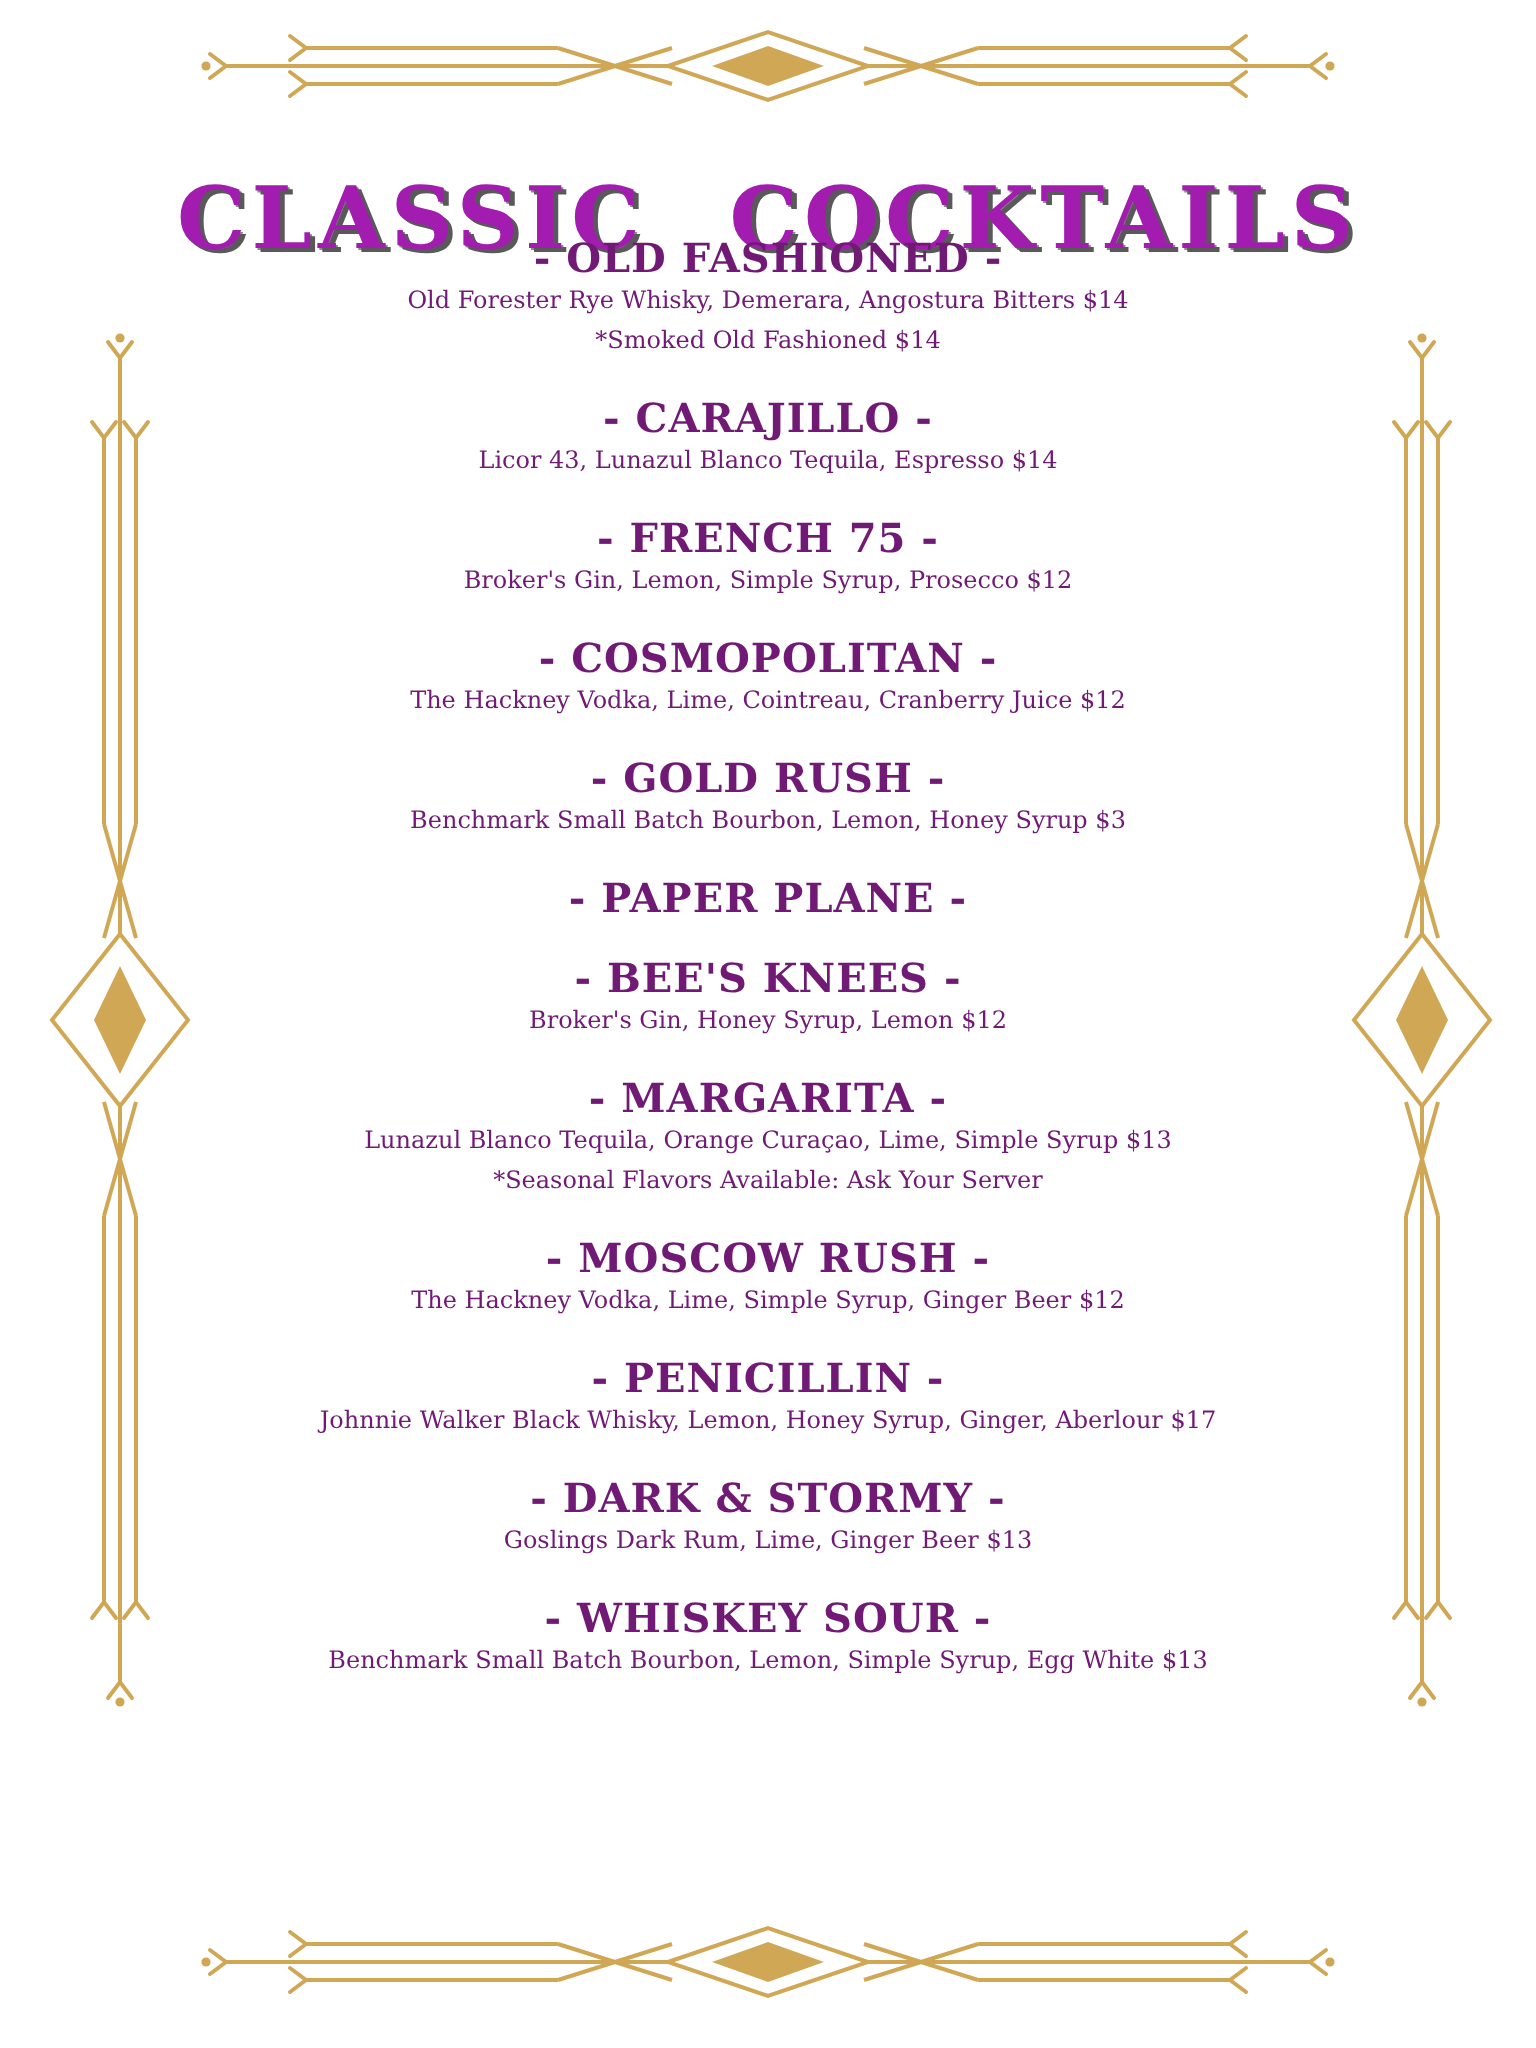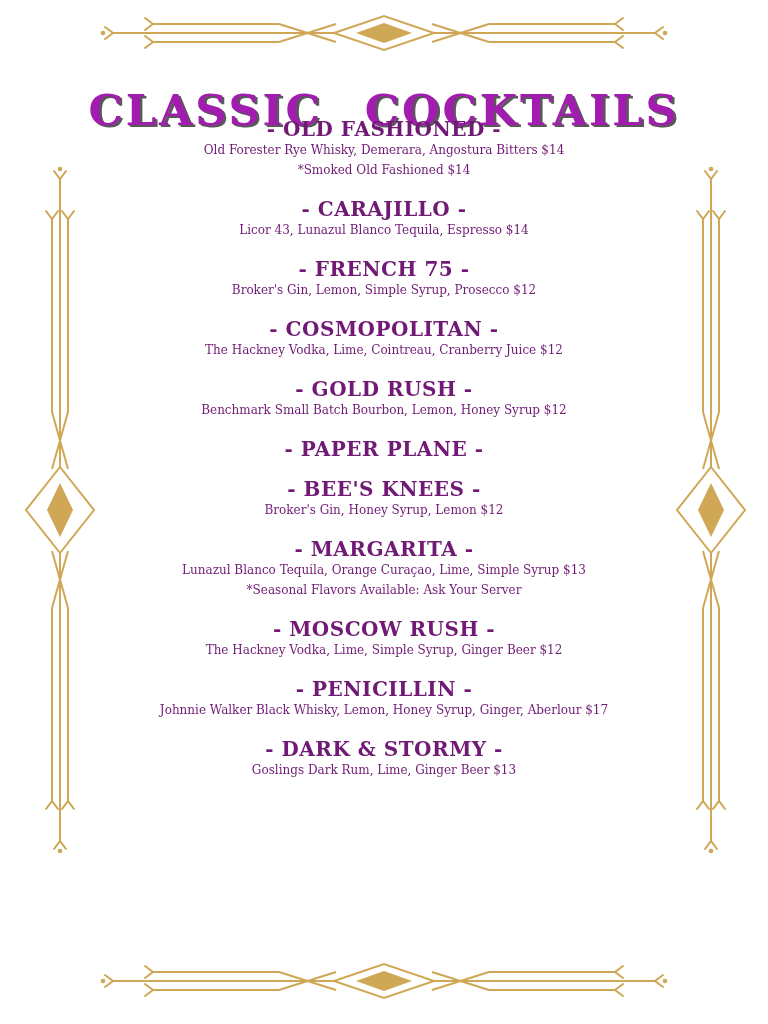--- a/index.html
+++ b/index.html
@@ -110,21 +110,21 @@
     <div class="drink-name">- COSMOPOLITAN -</div>
     <div class="menu-item-lines">
           <div class="ingredients">The Hackney Vodka, Lime, Cointreau, Cranberry Juice $12</div>
         </div>
   </div>
 
 
   <div class="menu-item">
     <div class="drink-name">- GOLD RUSH -</div>
     <div class="menu-item-lines">
-          <div class="ingredients">Benchmark Small Batch Bourbon, Lemon, Honey Syrup $12</div>
+          <div class="ingredients">Benchmark Small Batch Bourbon, Lemon, Honey Syrup $3</div>
         </div>
   </div>
 
   <div class="menu-item">
     <div class="drink-name">- PAPER PLANE -</div>
   </div>
 
   <div class="menu-item">
     <div class="drink-name">- BEE'S KNEES -</div>
     <div class="menu-item-lines">
@@ -154,20 +154,26 @@
         </div>
   </div>
 
   <div class="menu-item">
     <div class="drink-name">- DARK &amp; STORMY -</div>
     <div class="menu-item-lines">
           <div class="ingredients">Goslings Dark Rum, Lime, Ginger Beer $13</div>
         </div>
   </div>
 
+  <div class="menu-item">
+    <div class="drink-name">- WHISKEY SOUR -</div>
+    <div class="menu-item-lines">
+          <div class="ingredients">Benchmark Small Batch Bourbon, Lemon, Simple Syrup, Egg White $13</div>
+        </div>
+  </div>
 </div>
 
   <div class="ornament rail-left">
     <svg class="orn" width="690" height="72" viewBox="0 0 690 72">
         <line x1="14" y1="36" x2="302" y2="36" stroke="#CFA755" stroke-width="2" fill="none"></line>
         <line x1="388" y1="36" x2="676" y2="36" stroke="#CFA755" stroke-width="2" fill="none"></line>
         <line x1="54" y1="28" x2="247" y2="28" stroke="#CFA755" stroke-width="2" fill="none"></line>
         <line x1="54" y1="44" x2="247" y2="44" stroke="#CFA755" stroke-width="2" fill="none"></line>
         <line x1="636" y1="28" x2="443" y2="28" stroke="#CFA755" stroke-width="2" fill="none"></line>
         <line x1="636" y1="44" x2="443" y2="44" stroke="#CFA755" stroke-width="2" fill="none"></line>

